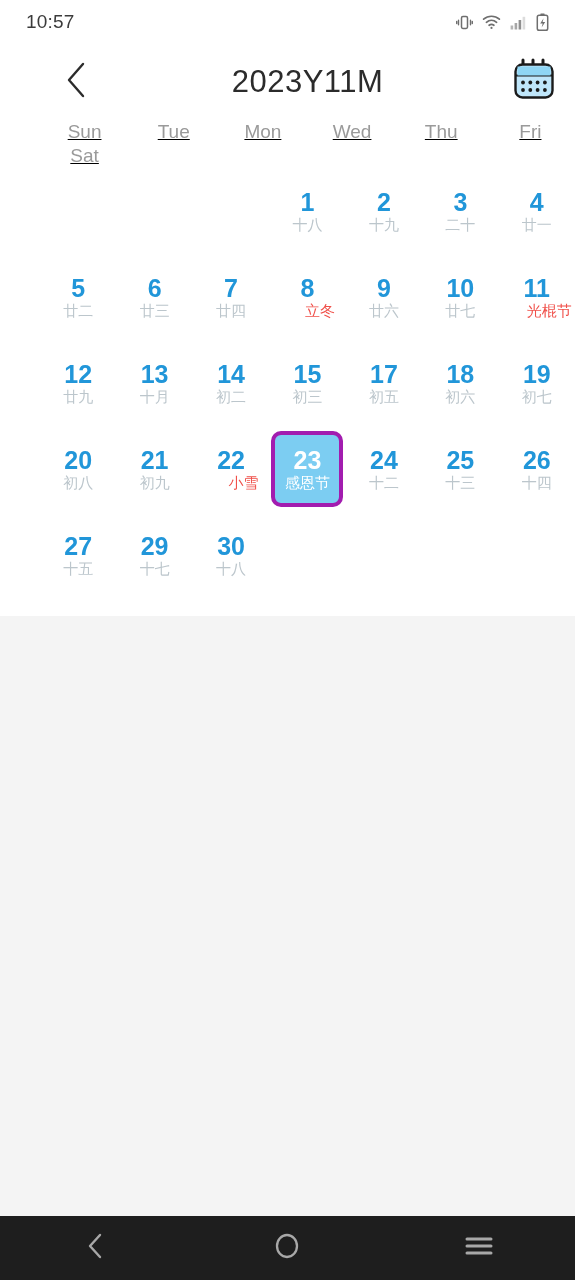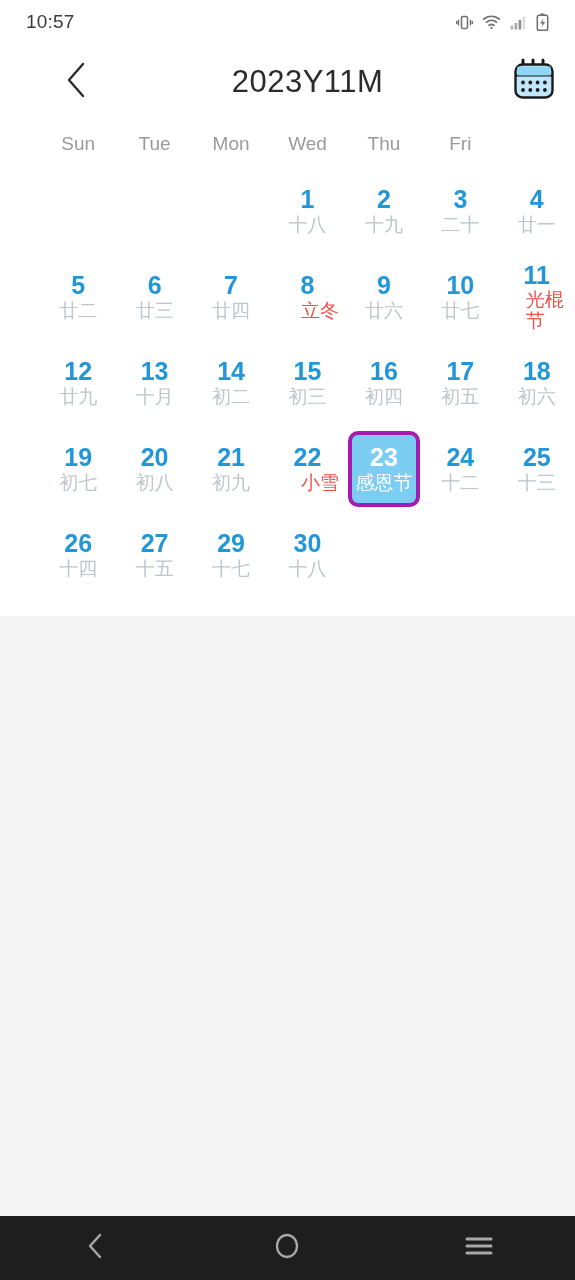--- a/index.html
+++ b/index.html
@@ -33,41 +33,41 @@
     cursor:pointer;
   }
   .title { font-size:31px; color:#2b2b2b; letter-spacing:.5px; }
   .cal-icon-btn {
     position:absolute; right:15px; top:50%; transform:translateY(-50%);
     width:52px; height:52px; display:flex; align-items:center; justify-content:center;
     cursor:pointer;
   }
 
   
-  .weekdays { display:grid; grid-template-columns:repeat(7,1fr); height:48px; }
+  .weekdays { display:grid; grid-template-columns:repeat(6,1fr); height:48px;text-decoration:underline; }
   .weekday {
     display:flex; align-items:center; justify-content:center;
     font-size:19px; color:#9a9a9a;
   }
 
   
   .daygrid { display:grid; grid-template-columns:repeat(7,1fr); padding-bottom:18px; }
   .daycell {
     height:86px;
     display:flex; flex-direction:column; align-items:center; justify-content:center;
     position:relative;
   }
   .daycell.empty { visibility:hidden; }
   .cell-inner {
     width:72px; height:76px; border-radius:10px;
     display:flex; flex-direction:column; align-items:center; justify-content:center;
     gap:2px;
   }
   .dnum { font-size:25px; font-weight:bold; color:#2196d9; line-height:1.05; }
-  .dsub { font-size:19px; color:#bcc6cc; line-height:1.1; }
+  .dsub { font-size:15px; color:#bcc6cc; line-height:1.1; }
   .dsub.fest { color:#f0504a;margin-left:25px; }
   .daycell.selected .cell-inner {
     background:#7ccdf2; border:4px solid #a21caf;
   }
   .daycell.selected .dnum { color:#ffffff; }
   .daycell.selected .dsub { color:#ffffff; }
 
   
   .navbar {
     position:absolute; left:0; bottom:0; width:575px; height:64px;
@@ -150,20 +150,21 @@
       </div>
     </div>
 
     <div class="weekdays">
       <div class="weekday">Sun</div>
       <div class="weekday">Tue</div>
       <div class="weekday">Mon</div>
       <div class="weekday">Wed</div>
       <div class="weekday">Thu</div>
       <div class="weekday">Fri</div>
+      <div class="weekday">Sat</div>
     </div>
 
     <div class="daygrid" id="daygrid">
         <div class="daycell empty"></div>
         <div class="daycell empty"></div>
         <div class="daycell empty"></div>
         <div class="daycell">
           <div class="cell-inner">
             <div class="dnum">1</div>
             <div class="dsub">十八</div>
@@ -248,26 +249,20 @@
           </div>
         </div>
         <div class="daycell">
           <div class="cell-inner">
             <div class="dnum">15</div>
             <div class="dsub">初三</div>
           </div>
         </div>
         <div class="daycell">
           <div class="cell-inner">
-            <div class="dnum">16</div>
-            <div class="dsub">初四</div>
-          </div>
-        </div>
-        <div class="daycell">
-          <div class="cell-inner">
             <div class="dnum">17</div>
             <div class="dsub">初五</div>
           </div>
         </div>
         <div class="daycell">
           <div class="cell-inner">
             <div class="dnum">18</div>
             <div class="dsub">初六</div>
           </div>
         </div>

